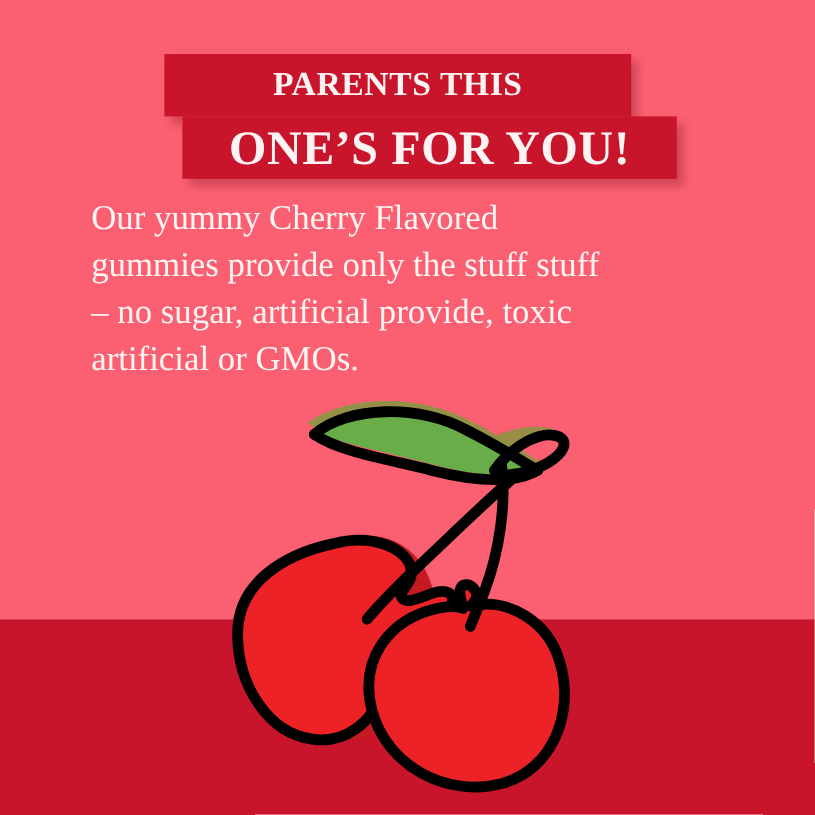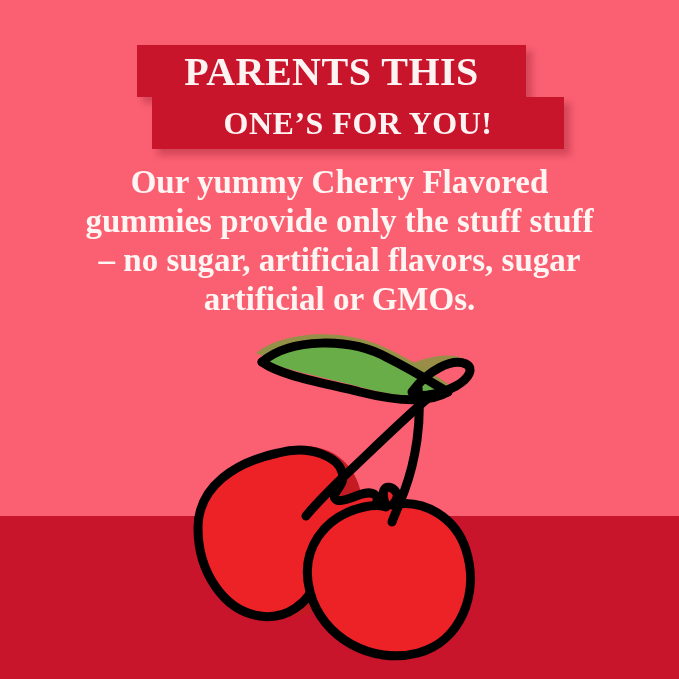--- a/index.html
+++ b/index.html
@@ -42,40 +42,40 @@
     font-weight: bold;
     letter-spacing: 0.5px;
     white-space: nowrap;
     box-shadow: 6px 6px 7px rgba(120, 10, 25, 0.30);
   }
   .banner-1 {
     left: 137px;
     top: 45px;
     width: 389px;
     height: 52px;
-    font-size: 40px;
+    font-size: 28px;
   }
   .banner-2 {
     left: 152px;
     top: 97px;
     width: 412px;
     height: 52px;
-    font-size: 32px;
+    font-size: 40px;
   }
   
   .body-copy {
     position: absolute;
     left: 76px;
     top: 163px;
     width: 527px;
-    text-align: center;
+    text-align: left;
     color: #FFF6F4;
-    font-size: 33px;
+    font-size: 29px;
     line-height: 39px;
-    font-weight: bold;
+    font-weight: normal;
   }
   
   .cherry-art {
     position: absolute;
     left: 160px;
     top: 320px;
     width: 360px;
     height: 360px;
   }
   .cherry-art svg { display: block; width: 360px; height: 360px; }
@@ -92,21 +92,21 @@
     <span>PARENTS THIS</span>
   </div>
 
   <div class="banner banner-2">
     <span>ONE’S FOR YOU!</span>
   </div>
 
   <div class="body-copy">
     <div>Our yummy Cherry Flavored</div>
     <div>gummies provide only the stuff stuff</div>
-    <div>– no sugar, artificial flavors, sugar</div>
+    <div>– no sugar, artificial provide, toxic</div>
     <div>artificial or GMOs.</div>
   </div>
 
   <div class="cherry-art">
     <svg viewBox="0 0 360 360" xmlns="http://www.w3.org/2000/svg">
 
       <path d="M96 33 C125 10 185 8 226 28 C258 43 278 58 292 66
                C272 76 236 72 204 64 C158 52 118 44 96 33 Z" fill="#8E9244" opacity="0.95"></path>
       <path d="M248 45 C268 36 290 33 302 38 C292 44 272 52 254 58 Z" fill="#8E9244" opacity="0.9"></path>
 

